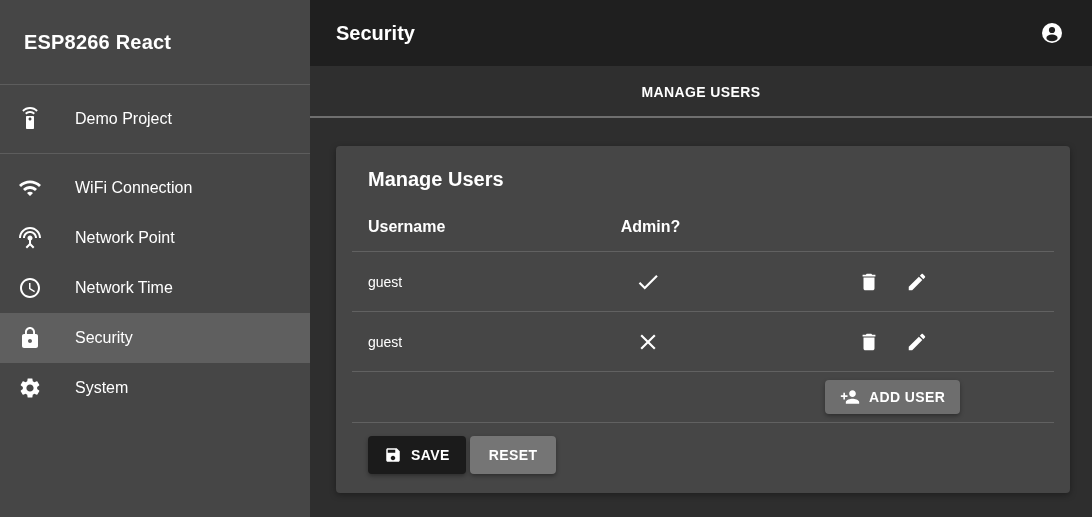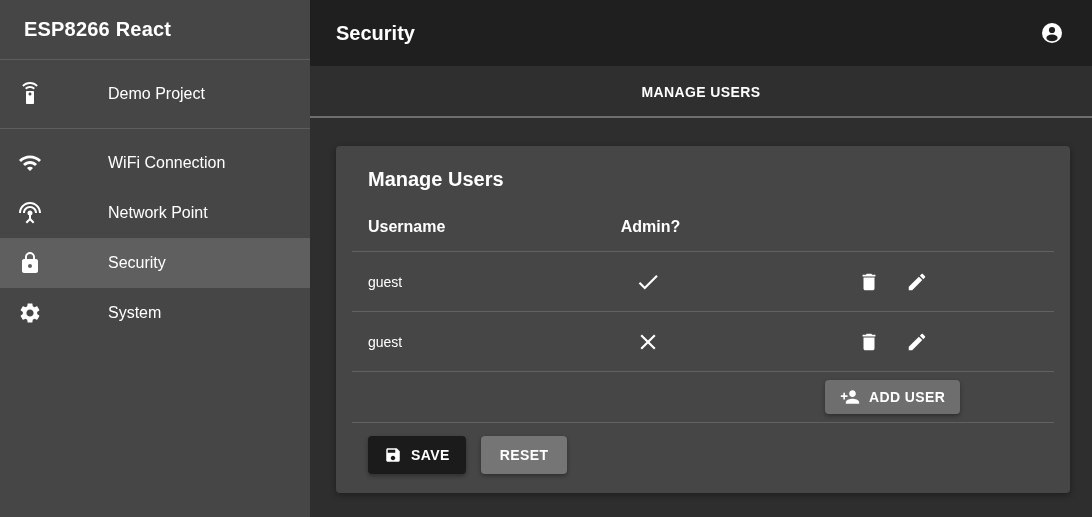--- a/index.html
+++ b/index.html
@@ -5,29 +5,29 @@
   * { margin:0; padding:0; box-sizing:border-box; }
   html,body { background:#1a1a1a; }
   .app {
     width:1092px; height:517px; display:flex; overflow:hidden;
     background:#2e2e2e; color:#fff;
     font-family:"Liberation Sans", sans-serif;
   }
   
   .sidebar { width:310px; flex-shrink:0; background:#464646; display:flex; flex-direction:column; }
   .sidebar-header {
-    height:60px; display:flex; align-items:center; padding:16px 24px;
+    height:85px; display:flex; align-items:center; padding:16px 24px;
     border-bottom:1px solid rgba(255,255,255,0.13);
     font-size:20px; font-weight:700; letter-spacing:0.2px;
   }
   .nav-section { padding:9px 0; }
   .nav-section.bordered { border-bottom:1px solid rgba(255,255,255,0.13); }
   .nav-item {
     height:50px; display:flex; align-items:center; padding:0 18px; cursor:pointer;
-    font-size:16px; color:#fff;gap:33px;
+    font-size:16px; color:#fff;
   }
   .nav-item .nav-icon { width:24px; height:24px; margin-right:33px; flex-shrink:0; color:#fff; }
   .nav-item.selected { background:#5f5f5f; }
   
   .main { flex:1; min-width:0; display:flex; flex-direction:column; }
   .appbar {
     height:66px; flex-shrink:0; background:#1f1f1f;
     display:flex; align-items:center; padding:0 16px 0 26px;
   }
   .appbar-title { flex:1; font-size:20px; font-weight:700; }
@@ -69,21 +69,21 @@
   .add-row td { padding:8px 16px; }
   .btn {
     display:inline-flex; align-items:center; justify-content:center; gap:9px;
     border:none; border-radius:4px; color:#fff; font-family:inherit;
     font-size:14px; font-weight:700; letter-spacing:0.4px; cursor:pointer;
     box-shadow:0 2px 4px rgba(0,0,0,0.35); text-transform:uppercase;
   }
   .btn-add { background:#6e6e6e; height:34px; padding:0 15px; }
   .btn-save { background:#1b1b1b; height:38px; padding:0 16px; }
   .btn-reset { background:#757575; height:38px; padding:0 19px;align-items:center; }
-  .card-actions { display:flex; gap:15px; padding:13px 0 3px 16px; }
+  .card-actions { display:flex; gap:4px; padding:13px 0 3px 16px; }
   .svg24 { width:24px; height:24px; }
 </style>
 </head>
 <body>
 
 <div class="app">
 
   <aside class="sidebar">
     <div class="sidebar-header">ESP8266 React</div>
 
@@ -101,20 +101,26 @@
         <svg class="nav-icon" viewBox="0 0 24 24" fill="currentColor">
             <path d="M1 9l2 2c4.97-4.97 13.03-4.97 18 0l2-2C16.93 2.93 7.08 2.93 1 9zm8 8l3 3 3-3c-1.65-1.66-4.34-1.66-6 0zm-4-4l2 2c2.76-2.76 7.24-2.76 10 0l2-2C15.14 9.14 8.87 9.14 5 13z"></path>
           </svg>
         <span>WiFi Connection</span>
       </div>
       <div class="nav-item">
         <svg class="nav-icon" viewBox="0 0 24 24" fill="currentColor">
             <path d="M12 5c-3.87 0-7 3.13-7 7h2c0-2.76 2.24-5 5-5s5 2.24 5 5h2c0-3.87-3.13-7-7-7zm1 9.29c.88-.39 1.5-1.26 1.5-2.29 0-1.38-1.12-2.5-2.5-2.5S9.5 10.62 9.5 12c0 1.02.62 1.9 1.5 2.29v3.3L7.59 21 9 22.41l3-3 3 3L16.41 21 13 17.59v-3.3zM12 1C5.93 1 1 5.93 1 12h2c0-4.97 4.03-9 9-9s9 4.03 9 9h2c0-6.07-4.93-11-11-11z"></path>
           </svg>
         <span>Network Point</span>
+      </div>
+      <div class="nav-item">
+        <svg class="nav-icon" viewBox="0 0 24 24" fill="currentColor">
+            <path d="M11.99 2C6.47 2 2 6.48 2 12s4.47 10 9.99 10C17.52 22 22 17.52 22 12S17.52 2 11.99 2zm.01 18c-4.42 0-8-3.58-8-8s3.58-8 8-8 8 3.58 8 8-3.58 8-8 8zm.5-13H11v6l5.25 3.15.75-1.23-4.5-2.67z"></path>
+          </svg>
+        <span>Network Time</span>
       </div>
       <div class="nav-item selected">
         <svg class="nav-icon" viewBox="0 0 24 24" fill="currentColor">
             <path d="M18 8h-1V6c0-2.76-2.24-5-5-5S7 3.24 7 6v2H6c-1.1 0-2 .9-2 2v10c0 1.1.9 2 2 2h12c1.1 0 2-.9 2-2V10c0-1.1-.9-2-2-2zm-6 9c-1.1 0-2-.9-2-2s.9-2 2-2 2 .9 2 2-.9 2-2 2zm3.1-9H8.9V6c0-1.71 1.39-3.1 3.1-3.1 1.71 0 3.1 1.39 3.1 3.1v2z"></path>
           </svg>
         <span>Security</span>
       </div>
       <div class="nav-item">
         <svg class="nav-icon" viewBox="0 0 24 24" fill="currentColor">
             <path d="M19.14 12.94c.04-.3.06-.61.06-.94 0-.32-.02-.64-.07-.94l2.03-1.58c.18-.14.23-.41.12-.61l-1.92-3.32c-.12-.22-.37-.29-.59-.22l-2.39.96c-.5-.38-1.03-.7-1.62-.94l-.36-2.54c-.04-.24-.24-.41-.48-.41h-3.84c-.24 0-.43.17-.47.41l-.36 2.54c-.59.24-1.13.57-1.62.94l-2.39-.96c-.22-.08-.47 0-.59.22L2.74 8.87c-.12.21-.08.47.12.61l2.03 1.58c-.05.3-.09.63-.09.94s.02.64.07.94l-2.03 1.58c-.18.14-.23.41-.12.61l1.92 3.32c.12.22.37.29.59.22l2.39-.96c.5.38 1.03.7 1.62.94l.36 2.54c.05.24.24.41.48.41h3.84c.24 0 .44-.17.47-.41l.36-2.54c.59-.24 1.13-.56 1.62-.94l2.39.96c.22.08.47 0 .59-.22l1.92-3.32c.12-.22.07-.47-.12-.61l-2.01-1.58zM12 15.6c-1.98 0-3.6-1.62-3.6-3.6s1.62-3.6 3.6-3.6 3.6 1.62 3.6 3.6-1.62 3.6-3.6 3.6z"></path>

